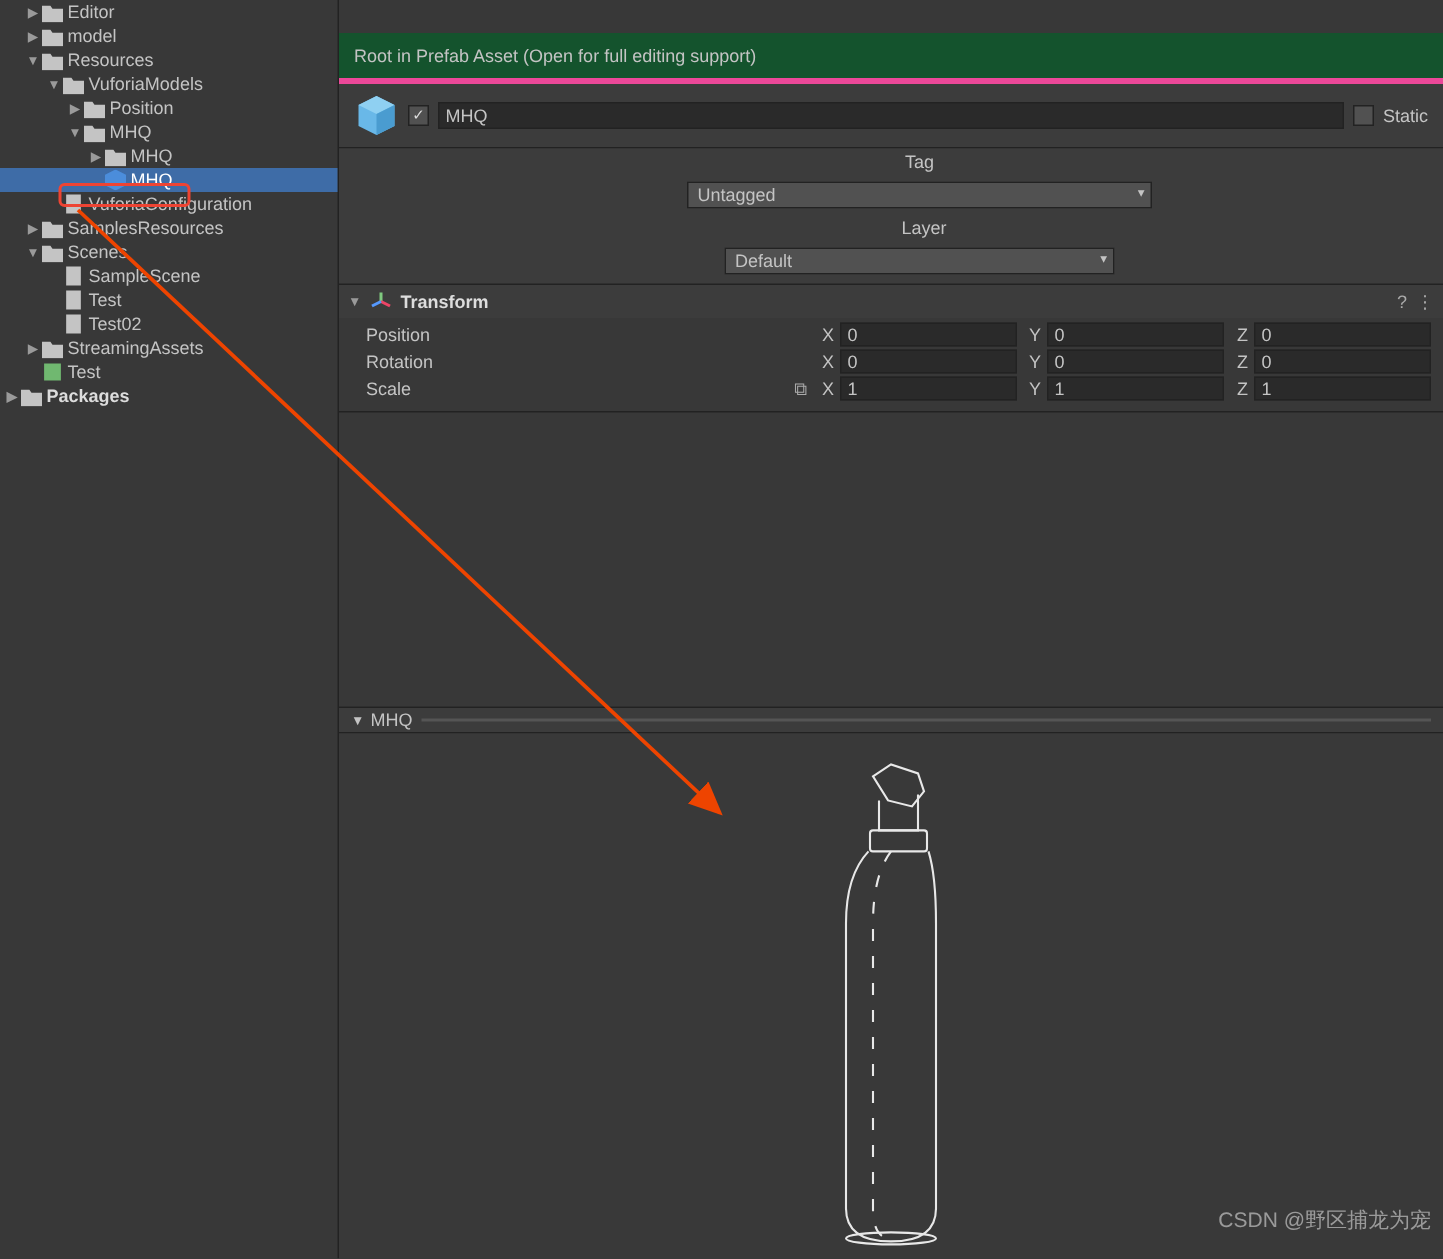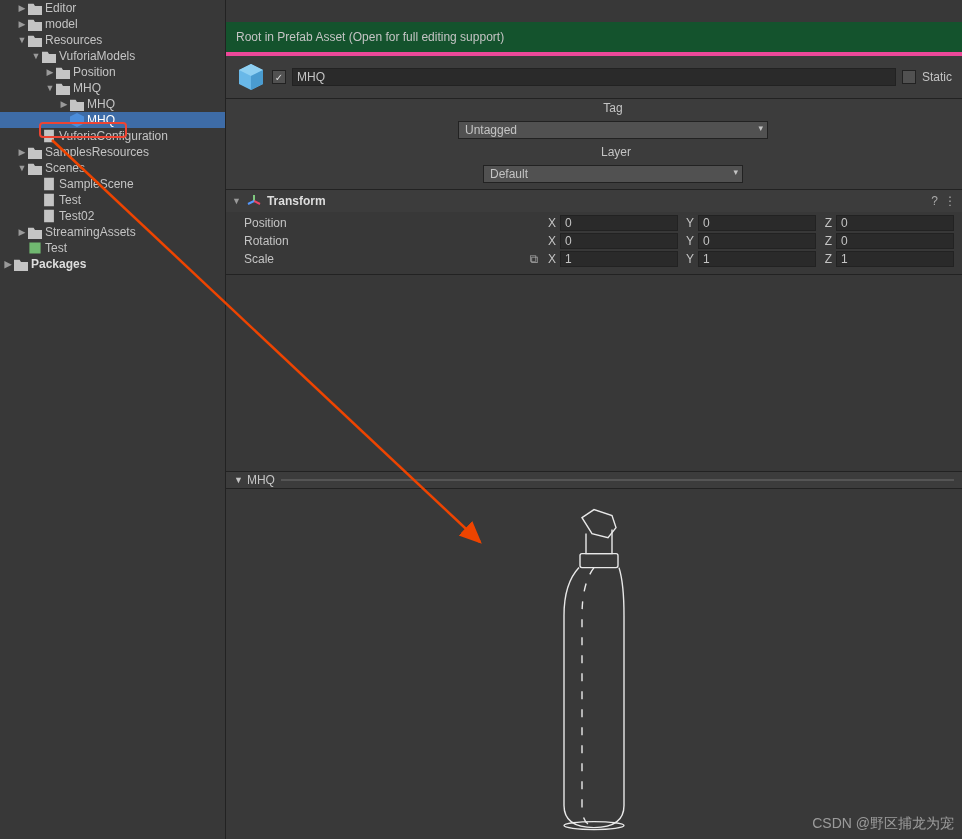--- a/index.html
+++ b/index.html
@@ -52,21 +52,21 @@
   .num-field { background: #2a2a2a; border: 1px solid #222; color: #c4c4c4; height: 16px; padding: 0 4px; width: 118px; }
   .add-comp { display: block; margin: 14px auto; width: 230px; height: 24px; background: #585858; border: 1px solid #222; color: #ddd; border-radius: 3px; }
 
   .preview-section { margin-top: auto; }
   .preview-header { background: #3c3c3c; padding: 2px 8px; display:flex; align-items:center; height:18px; border-top:1px solid #222; border-bottom:1px solid #222; }
   .preview-header .arr { font-size:9px; margin-right:4px; }
   .preview-header .line { flex:1; height:2px; background:#555; margin-left:6px; }
   .preview { flex: 1; background: #393939; height: 350px; position: relative; }
   .preview svg { position:absolute; left:50%; top:50%; transform:translate(-50%,-48%); }
 
-  .watermark { position: absolute; right: 8px; bottom: 6px; color: rgba(220,220,220,0.6); font-size: 14px; pointer-events:none; }
+  .watermark { position: absolute; right: 8px; bottom: 16px; color: rgba(220,220,220,0.6); font-size: 14px; pointer-events:none; }
   .arrow-overlay { position:absolute; left:48px; top:138px; pointer-events:none; }
 </style>
 </head>
 <body>
 
 <div class="app">
   <div class="sidebar">
     <div class="tree-row indent1">
         <span class="arrow">▶</span>
         <span class="icon folder-icon"></span>

